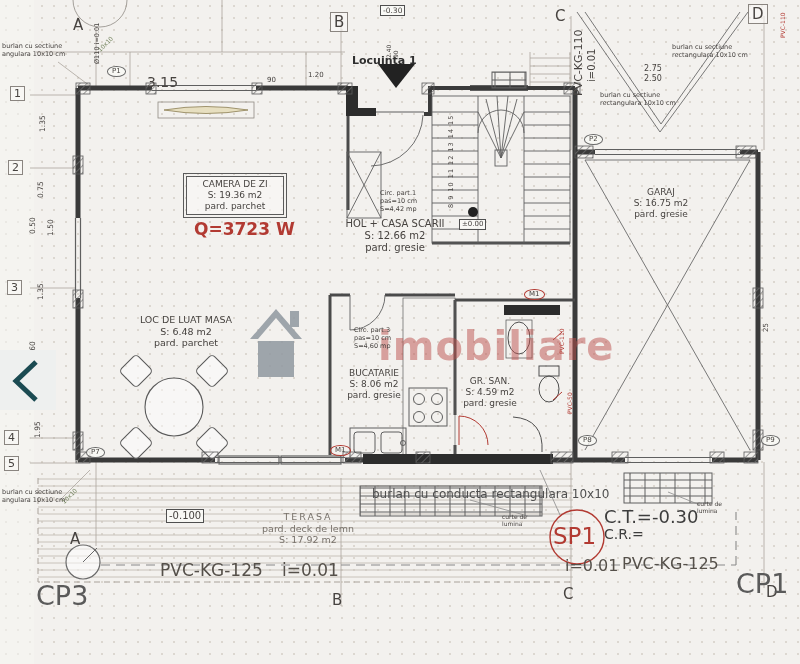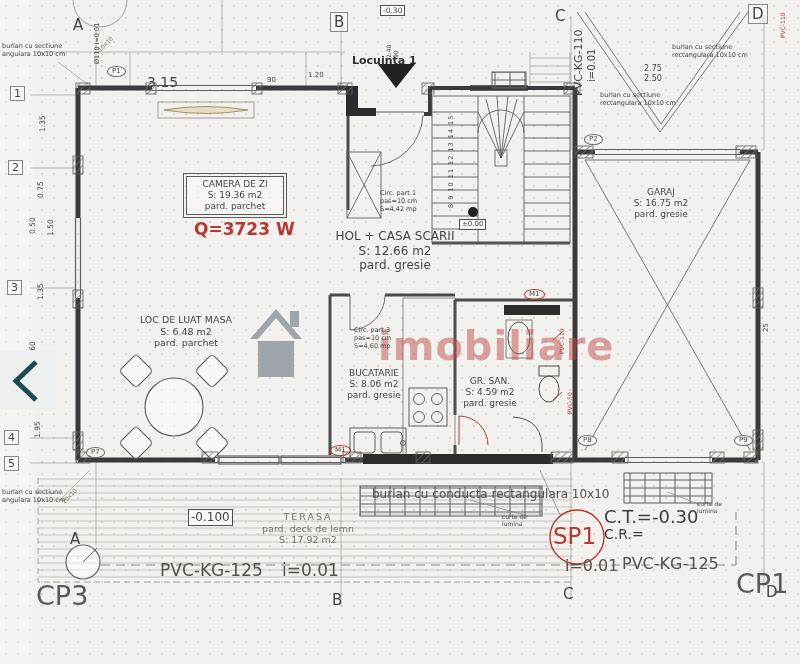--- a/index.html
+++ b/index.html
@@ -284,21 +284,21 @@
     <span>CAMERA DE ZI</span>
       <span>S: 19.36 m2</span>
       <span>pard. parchet</span>
   </div>
   <div class="t" style="left:194px;top:219px;font-size:17px;font-weight:bold;color:#b23a32;">Q=3723 W</div>
   <div class="t room c" style="left:118px;top:314px;width:136px;font-size:9.5px;">
     <span>LOC DE LUAT MASA</span>
       <span>S: 6.48 m2</span>
       <span>pard. parchet</span>
   </div>
-  <div class="t room c" style="left:328px;top:229px;width:134px;font-size:12px;">
+  <div class="t room c" style="left:328px;top:218px;width:134px;font-size:10px;">
     <span>HOL + CASA SCARII</span>
       <span>S: 12.66 m2</span>
       <span>pard. gresie</span>
   </div>
   <div class="t room c" style="left:334px;top:368px;width:80px;font-size:9px;">
     <span>BUCATARIE</span>
       <span>S: 8.06 m2</span>
       <span>pard. gresie</span>
   </div>
   <div class="t room c" style="left:456px;top:376px;width:68px;font-size:9px;">
@@ -313,21 +313,21 @@
   </div>
   <div class="t room c" style="left:228px;top:511px;width:160px;font-size:9.5px;color:#77716a;">
     <span style="letter-spacing:2px;">TERASA</span>
       <span>pard. deck de lemn</span>
       <span>S: 17.92 m2</span>
   </div>
 
   <div class="t" style="left:352px;top:54px;font-size:11px;font-weight:bold;color:#2f2f2f;">Locuinta 1</div>
   <div class="t bx" style="left:380px;top:5px;font-size:7.5px;">-0.30</div>
   <div class="t bx" style="left:459px;top:219px;font-size:7px;">±0.00</div>
-  <div class="t bx" style="left:188px;top:509px;font-size:12px;">-0.100</div>
+  <div class="t bx" style="left:166px;top:509px;font-size:10px;">-0.100</div>
 
   <div class="t tiny" style="left:380px;top:190px;font-size:6.5px;">
     <span>Circ. part.1</span>
       <span>pas=10 cm</span>
       <span>S=4,42 mp</span>
   </div>
   <div class="t tiny" style="left:354px;top:327px;font-size:6.5px;">
     <span>Circ. part.3</span>
       <span>pas=10 cm</span>
       <span>S=4,60 mp</span>
@@ -376,21 +376,21 @@
   <div class="t" style="left:36px;top:580px;font-size:27px;color:#5a5a5a;">CP3</div>
   <div class="t" style="left:736px;top:568px;font-size:27px;color:#5a5a5a;">CP1</div>
   <div class="t" style="left:553px;top:522px;font-size:23px;color:#b23a32;">SP1</div>
   <div class="t" style="left:604px;top:506px;font-size:18px;color:#3d3d3d;">C.T.=-0.30</div>
   <div class="t" style="left:604px;top:526px;font-size:14px;color:#3d3d3d;">C.R.=</div>
 
   <div class="t oval" style="left:107px;top:66px;">P1</div>
   <div class="t oval" style="left:584px;top:134px;">P2</div>
   <div class="t oval" style="left:86px;top:447px;">P7</div>
   <div class="t oval" style="left:578px;top:435px;">P8</div>
-  <div class="t oval" style="left:734px;top:435px;">P9</div>
+  <div class="t oval" style="left:761px;top:435px;">P9</div>
   <div class="t oval red" style="left:330px;top:445px;">M1</div>
   <div class="t oval red" style="left:524px;top:289px;">M1</div>
 
   <div class="t" style="left:147px;top:74px;font-size:14px;">3.15</div>
   <div class="t" style="left:267px;top:76px;font-size:7px;">90</div>
   <div class="t" style="left:308px;top:71px;font-size:7px;">1.20</div>
   <div class="t rot" style="left:38px;top:132px;font-size:7.5px;">1.35</div>
   <div class="t rot" style="left:36px;top:198px;font-size:7.5px;">0.75</div>
   <div class="t rot" style="left:28px;top:234px;font-size:7.5px;">0.50</div>
   <div class="t rot" style="left:46px;top:236px;font-size:7.5px;">1.50</div>

